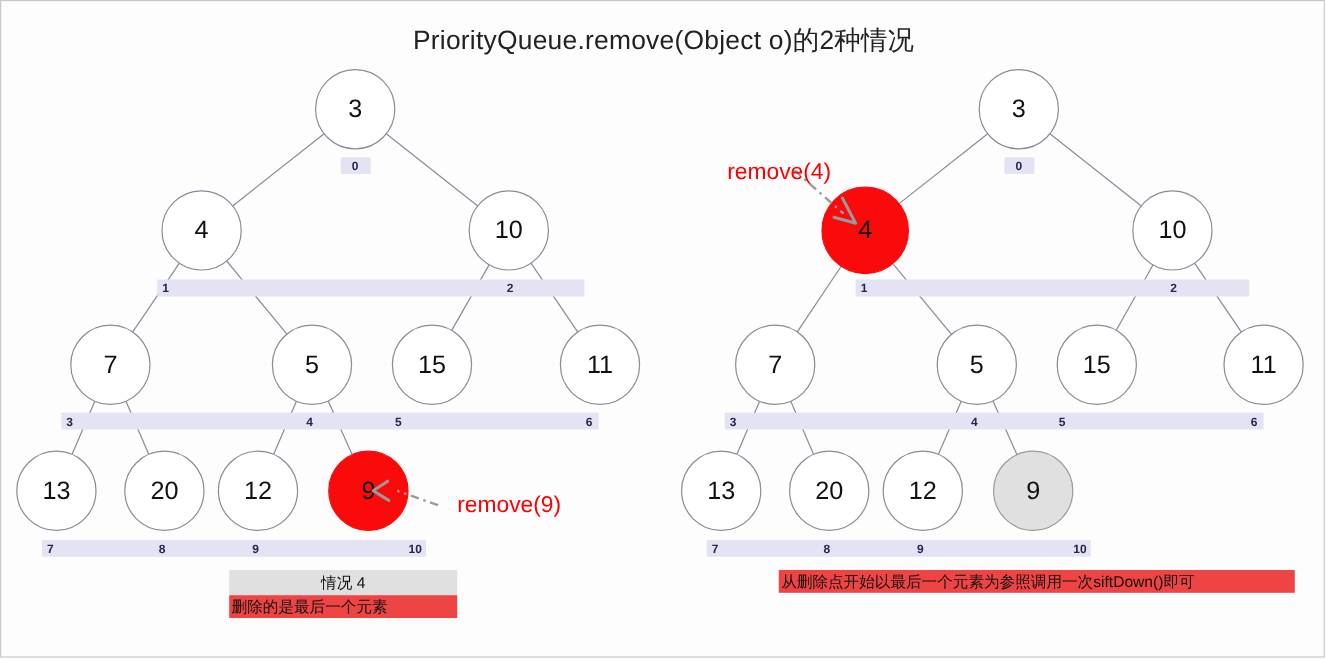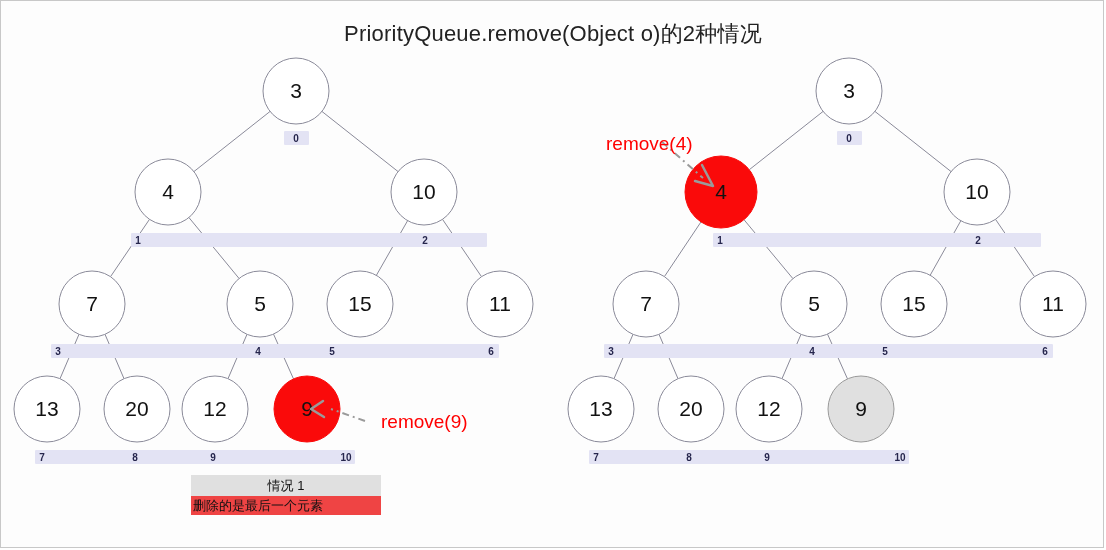--- a/index.html
+++ b/index.html
@@ -265,20 +265,21 @@
       <path class="ptr-line" d="M 661 141 L 702 177"></path>
       <path class="ptr-head" d="M 701 164 L 712 185 L 694 180"></path>
     </g>
   </svg>
 
   <div class="remove-label" style="left:605px;top:120px;margin-top:12px;">remove(4)</div>
 
   <div class="remove-label" style="left:380px;top:410px;text-align:right;">remove(9)</div>
 
   <div class="caption" style="left:190px;top:474px;width:190px;">
-    <span class="cap-head">情况 1</span>
+    <span class="cap-head">情况 4</span>
     <span class="cap-line">删除的是最后一个元素</span>
   </div>
 
   <div class="caption" style="left:648px;top:474px;width:430px;">
+    <span class="cap-line">从删除点开始以最后一个元素为参照调用一次siftDown()即可</span>
   </div>
 
 </div>
 
 </body></html>

